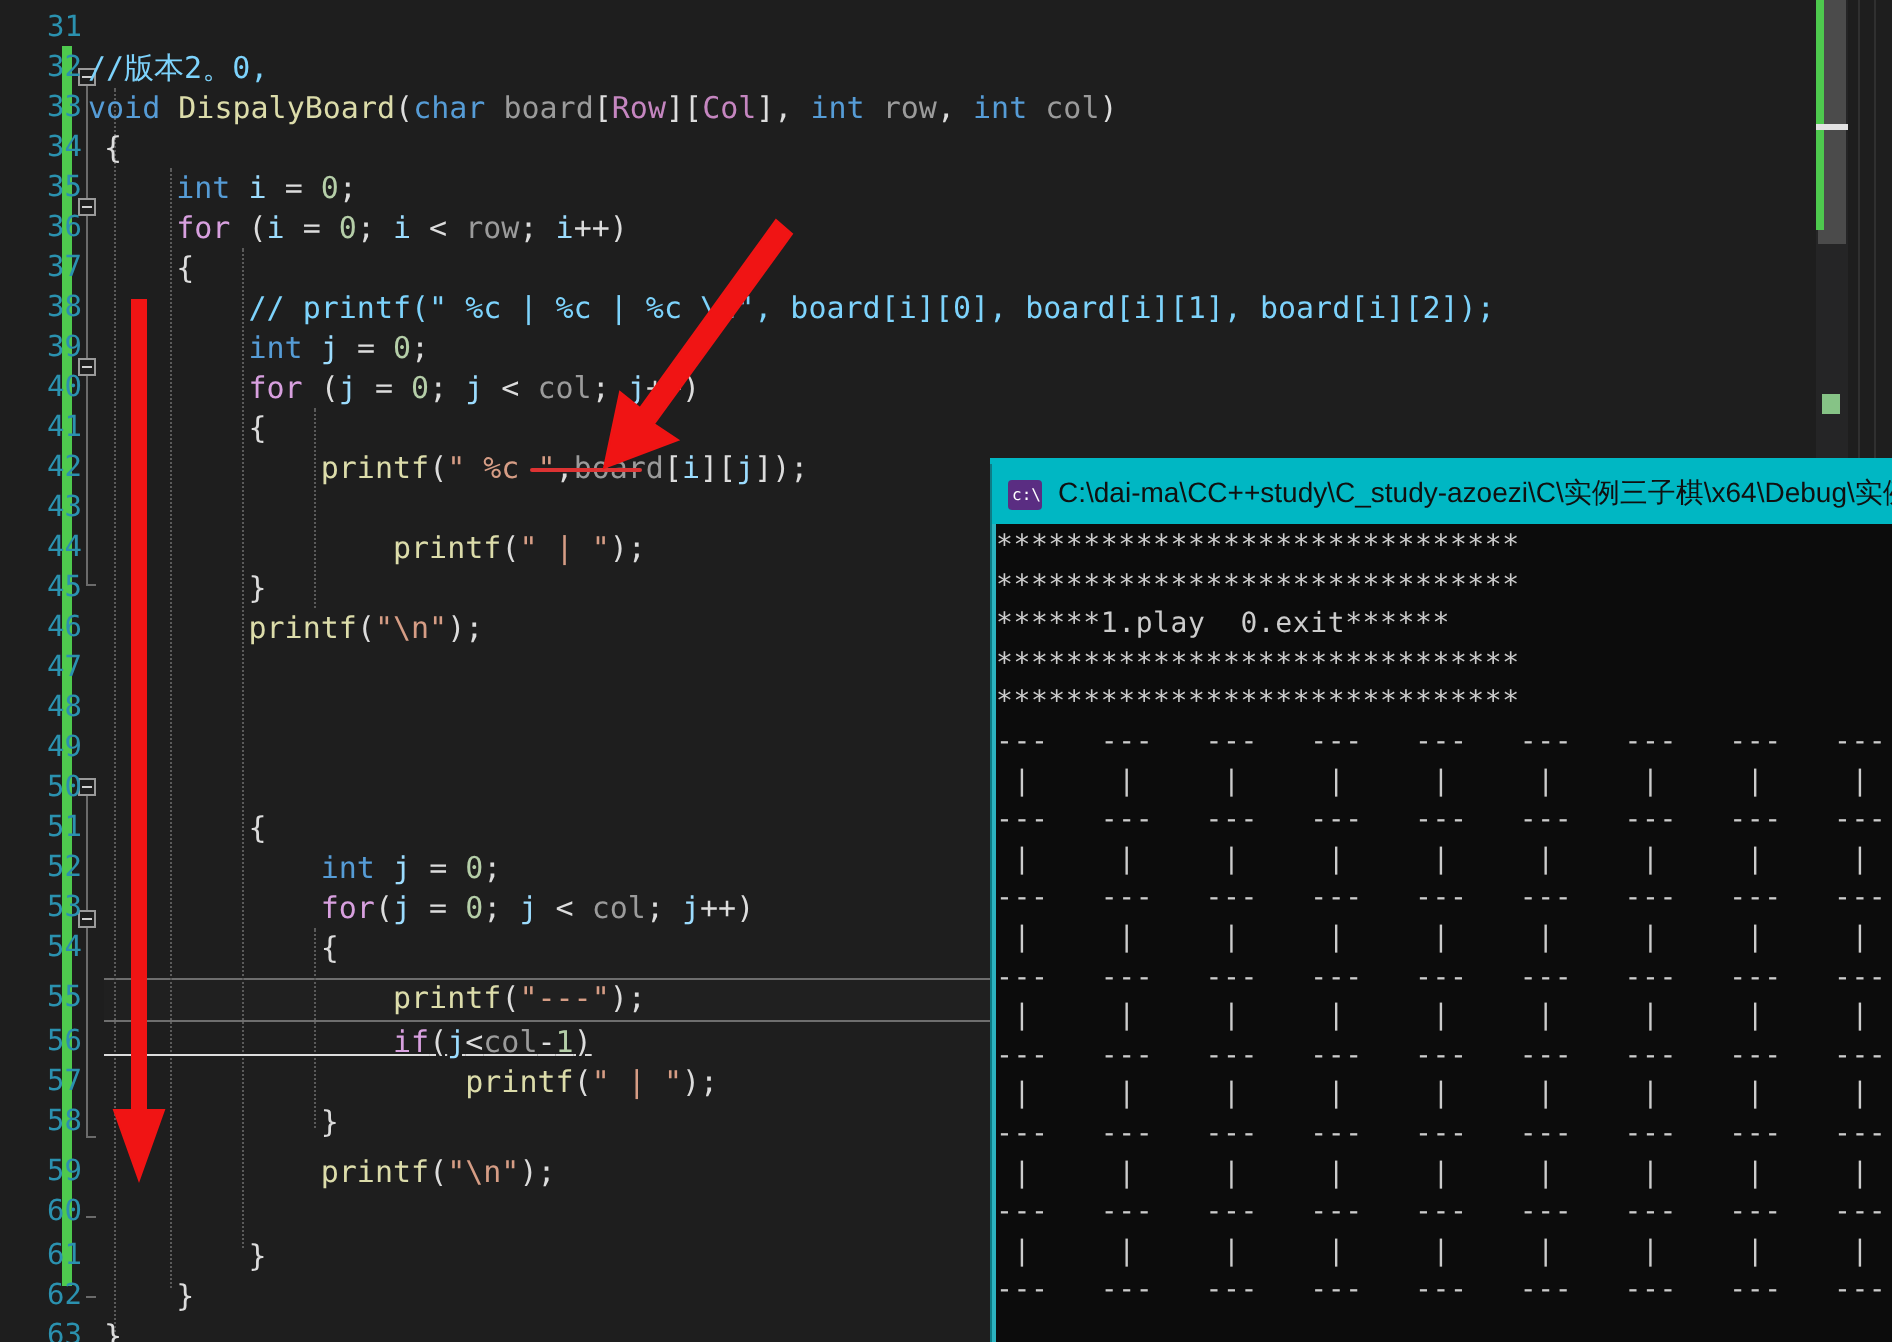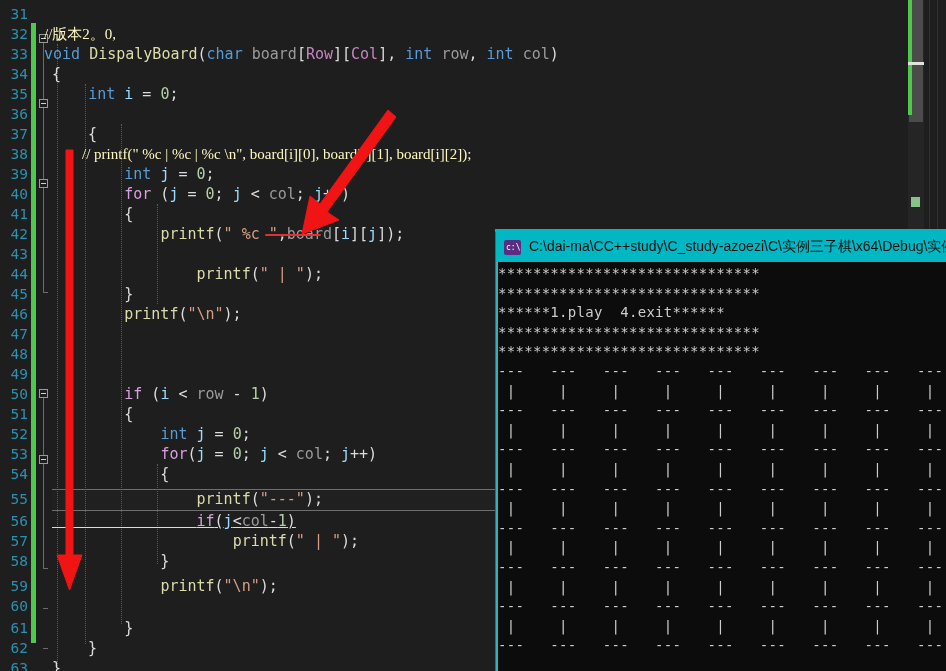--- a/index.html
+++ b/index.html
@@ -122,21 +122,21 @@
     font-size: 15px;
     white-space: pre;
     color: #dcdcdc;
     letter-spacing: 0px;
   }
   .kw   { color: #569cd6; }   
   .ctl  { color: #d8a0df; }   
   .fn   { color: #dcdcaa; }   
   .str  { color: #d69d85; }   
   .num  { color: #b5cea8; }   
-  .cmt  { color: #fef9c3; font-family: Liberation Serif, serif; }   
+  .cmt  { color: #7dd3fc; }   
   .id   { color: #9cdcfe; }   
   .macro{ color: #c586c0; }   
   .pl   { color: #dcdcdc; }   
   .dim  { color: #9b9b9b; }   
 
   
   #redunder {
     position: absolute;
     left: 265px; top: 234px;
     width: 56px; height: 2px;
@@ -322,20 +322,21 @@
       <div class="cline" style="top:4px;"></div>
 
       <div class="cline" style="top:24px; left:44px;"><span class="cmt">//版本2。0,</span></div>
 
       <div class="cline" style="top:44px; left:44px;"><span class="kw">void</span> <span class="fn">DispalyBoard</span><span class="pl">(</span><span class="kw">char</span> <span class="dim">board</span><span class="pl">[</span><span class="macro">Row</span><span class="pl">][</span><span class="macro">Col</span><span class="pl">], </span><span class="kw">int</span> <span class="dim">row</span><span class="pl">, </span><span class="kw">int</span> <span class="dim">col</span><span class="pl">)</span></div>
 
       <div class="cline" style="top:64px;"><span class="pl">{</span></div>
 
       <div class="cline" style="top:84px;"><span class="pl">    </span><span class="kw">int</span> <span class="id">i</span> <span class="pl">= </span><span class="num">0</span><span class="pl">;</span></div>
 
+      <div class="cline" style="top:104px;"><span class="pl">    </span><span class="ctl">for</span><span class="pl"> (</span><span class="id">i</span><span class="pl"> = </span><span class="num">0</span><span class="pl">; </span><span class="id">i</span><span class="pl"> &lt; </span><span class="dim">row</span><span class="pl">; </span><span class="id">i</span><span class="pl">++)</span></div>
 
       <div class="cline" style="top:124px;"><span class="pl">    {</span></div>
 
       <div class="cline" style="top:144px;"><span class="cmt">        // printf(" %c | %c | %c \n", board[i][0], board[i][1], board[i][2]);</span></div>
 
       <div class="cline" style="top:164px;"><span class="pl">        </span><span class="kw">int</span> <span class="id">j</span> <span class="pl">= </span><span class="num">0</span><span class="pl">;</span></div>
 
       <div class="cline" style="top:184px;"><span class="pl">        </span><span class="ctl">for</span><span class="pl"> (</span><span class="id">j</span><span class="pl"> = </span><span class="num">0</span><span class="pl">; </span><span class="id">j</span><span class="pl"> &lt; </span><span class="dim">col</span><span class="pl">; </span><span class="id">j</span><span class="pl">++)</span></div>
 
       <div class="cline" style="top:204px;"><span class="pl">        {</span></div>
@@ -346,21 +347,20 @@
       <div class="cline" style="top:264px;"><span class="pl">                </span><span class="fn">printf</span><span class="pl">(</span><span class="str">" | "</span><span class="pl">);</span></div>
 
       <div class="cline" style="top:284px;"><span class="pl">        }</span></div>
 
       <div class="cline" style="top:304px;"><span class="pl">        </span><span class="fn">printf</span><span class="pl">(</span><span class="str">"\n"</span><span class="pl">);</span></div>
 
       <div class="cline" style="top:324px;"></div>
       <div class="cline" style="top:344px;"></div>
       <div class="cline" style="top:364px;"></div>
 
-      <div class="cline" style="top:384px;"><span class="pl">        </span><span class="ctl">if</span><span class="pl"> (</span><span class="id">i</span><span class="pl"> &lt; </span><span class="dim">row</span><span class="pl"> - </span><span class="num">1</span><span class="pl">)</span></div>
 
       <div class="cline" style="top:404px;"><span class="pl">        {</span></div>
 
       <div class="cline" style="top:424px;"><span class="pl">            </span><span class="kw">int</span> <span class="id">j</span> <span class="pl">= </span><span class="num">0</span><span class="pl">;</span></div>
 
       <div class="cline" style="top:444px;"><span class="pl">            </span><span class="ctl">for</span><span class="pl">(</span><span class="id">j</span><span class="pl"> = </span><span class="num">0</span><span class="pl">; </span><span class="id">j</span><span class="pl"> &lt; </span><span class="dim">col</span><span class="pl">; </span><span class="id">j</span><span class="pl">++)</span></div>
 
       <div class="cline" style="top:464px;"><span class="pl">            {</span></div>
 
       <div class="cline" style="top:489px;"><span class="pl">                </span><span class="fn">printf</span><span class="pl">(</span><span class="str">"---"</span><span class="pl">);</span></div>
@@ -378,21 +378,21 @@
       <div class="cline" style="top:618px;"><span class="pl">        }</span></div>
 
       <div class="cline" style="top:638px;"><span class="pl">    }</span></div>
 
       <div class="cline" style="top:658px;"><span class="pl">}</span></div>
     </div>
 
     <div id="redunder"></div>
   </div>
 
-  <div id="lnum-holder" style="position:absolute;left:1px;top:0;width:30px;height:643px;z-index:8;">
+  <div id="lnum-holder" style="position:absolute;left:14px;top:0;width:30px;height:643px;z-index:8;">
       <div class="lnum" style="top: 4px;">31</div>
       <div class="lnum" style="top: 24px;">32</div>
       <div class="lnum" style="top: 44px;">33</div>
       <div class="lnum" style="top: 64px;">34</div>
       <div class="lnum" style="top: 84px;">35</div>
       <div class="lnum" style="top: 104px;">36</div>
       <div class="lnum" style="top: 124px;">37</div>
       <div class="lnum" style="top: 144px;">38</div>
       <div class="lnum" style="top: 164px;">39</div>
       <div class="lnum" style="top: 184px;">40</div>
@@ -442,21 +442,21 @@
   <div id="console">
     <div id="console-title">
       <div id="console-icon"></div>
       <span id="console-title-text">C:\dai-ma\CC++study\C_study-azoezi\C\实例三子棋\x64\Debug\实例三子</span>
     </div>
     <div id="console-left-edge"></div>
     <div id="console-body">
       <div id="console-text">
           <div class="conline">******************************</div>
           <div class="conline">******************************</div>
-          <div class="conline">******1.play  4.exit******</div>
+          <div class="conline">******1.play  0.exit******</div>
           <div class="conline">******************************</div>
           <div class="conline">******************************</div>
           <div class="conline">---   ---   ---   ---   ---   ---   ---   ---   ---   ---</div>
           <div class="conline"> |     |     |     |     |     |     |     |     |     |   </div>
           <div class="conline">---   ---   ---   ---   ---   ---   ---   ---   ---   ---</div>
           <div class="conline"> |     |     |     |     |     |     |     |     |     |   </div>
           <div class="conline">---   ---   ---   ---   ---   ---   ---   ---   ---   ---</div>
           <div class="conline"> |     |     |     |     |     |     |     |     |     |   </div>
           <div class="conline">---   ---   ---   ---   ---   ---   ---   ---   ---   ---</div>
           <div class="conline"> |     |     |     |     |     |     |     |     |     |   </div>

